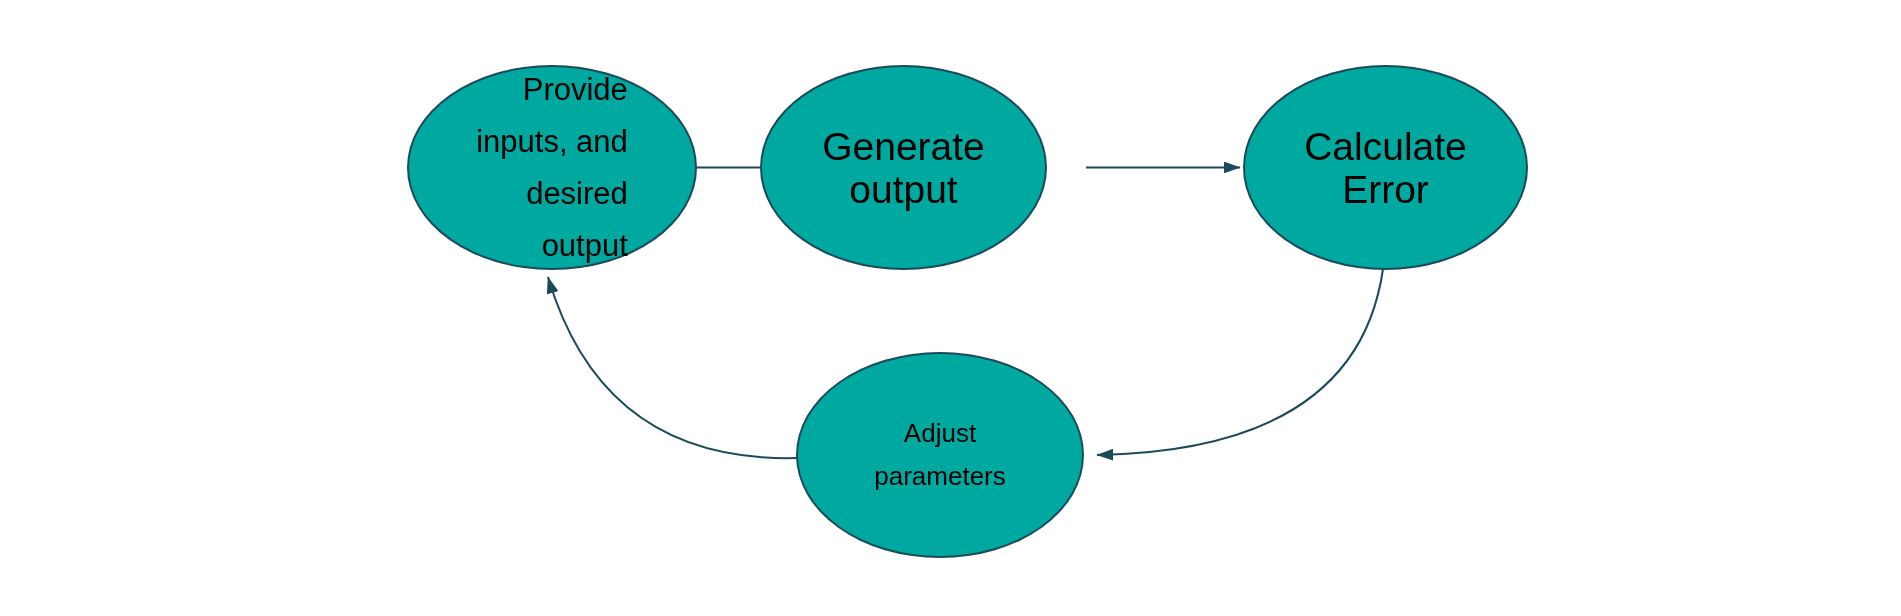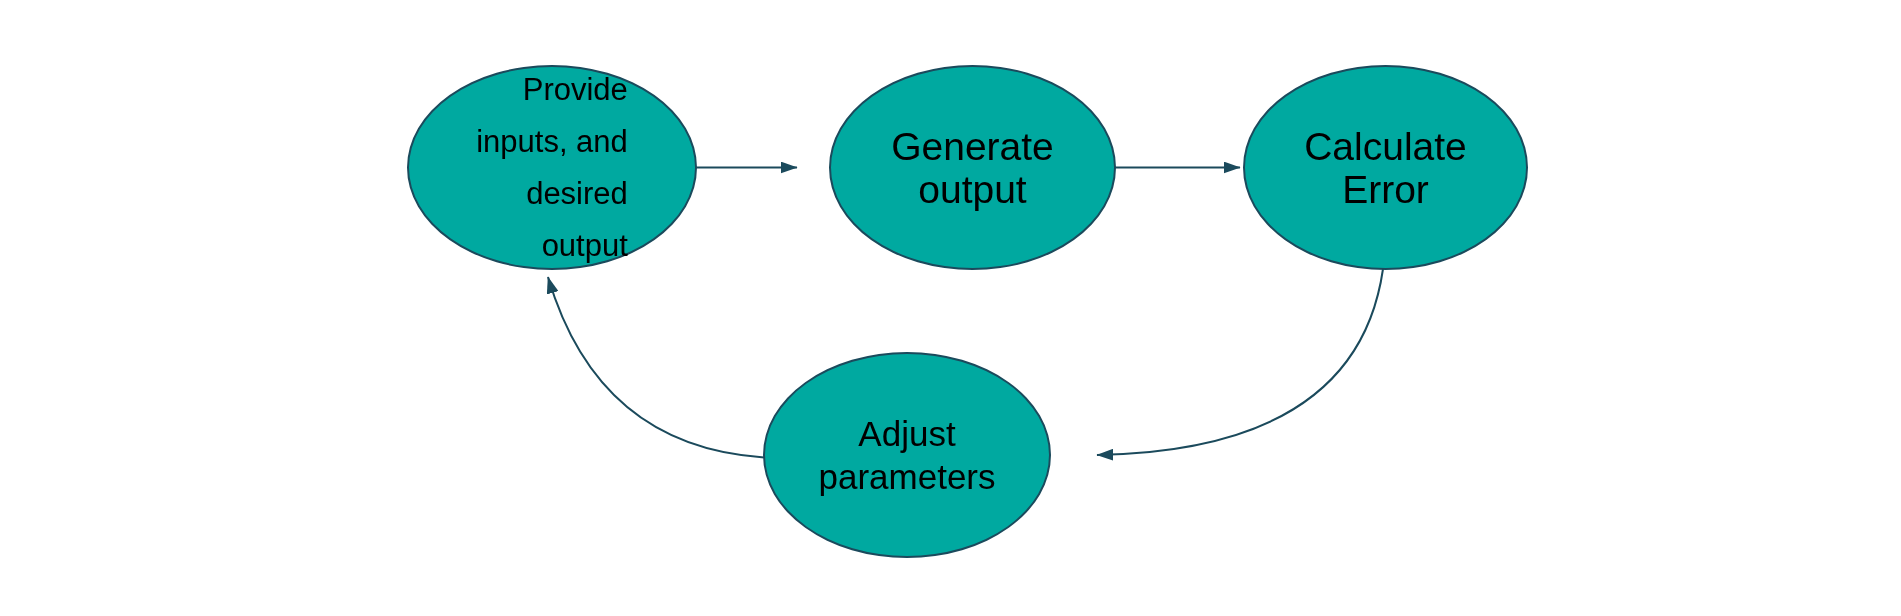--- a/index.html
+++ b/index.html
@@ -24,23 +24,23 @@
     justify-content: center;
     background: #00A9A0;
     border: 2px solid #1B4A5C;
     border-radius: 50%;
     box-sizing: border-box;
     color: #000000;
     text-align: center;
   }
   .node .label { white-space: pre-line; }
   .node-provide   { left: 407px; top:  65px; width: 290px; height: 205px; font-size: 31px; line-height: 52px; text-align: right; }
-  .node-generate  { left: 829px; top:  65px; width: 287px; height: 205px; font-size: 39px; line-height: 43px; }
+  .node-generate  { left: 760px; top:  65px; width: 287px; height: 205px; font-size: 39px; line-height: 43px; }
   .node-calculate { left:1243px; top:  65px; width: 285px; height: 205px; font-size: 39px; line-height: 43px; align-items: center; }
-  .node-adjust    { left: 763px; top: 352px; width: 288px; height: 206px; font-size: 35px; line-height: 43px; }
+  .node-adjust    { left: 796px; top: 352px; width: 288px; height: 206px; font-size: 26px; line-height: 43px; }
 </style>
 </head>
 <body>
 
 <div class="canvas">
 
   <svg class="edge-layer" viewBox="0 0 1901 616" xmlns="http://www.w3.org/2000/svg">
     <defs>
       <marker id="arrowhead" markerWidth="9" markerHeight="6" refX="8.2" refY="3" orient="auto" markerUnits="strokeWidth">
         <path d="M0,0 L8.5,3 L0,6 Z" fill="#1B4A5C"></path>

